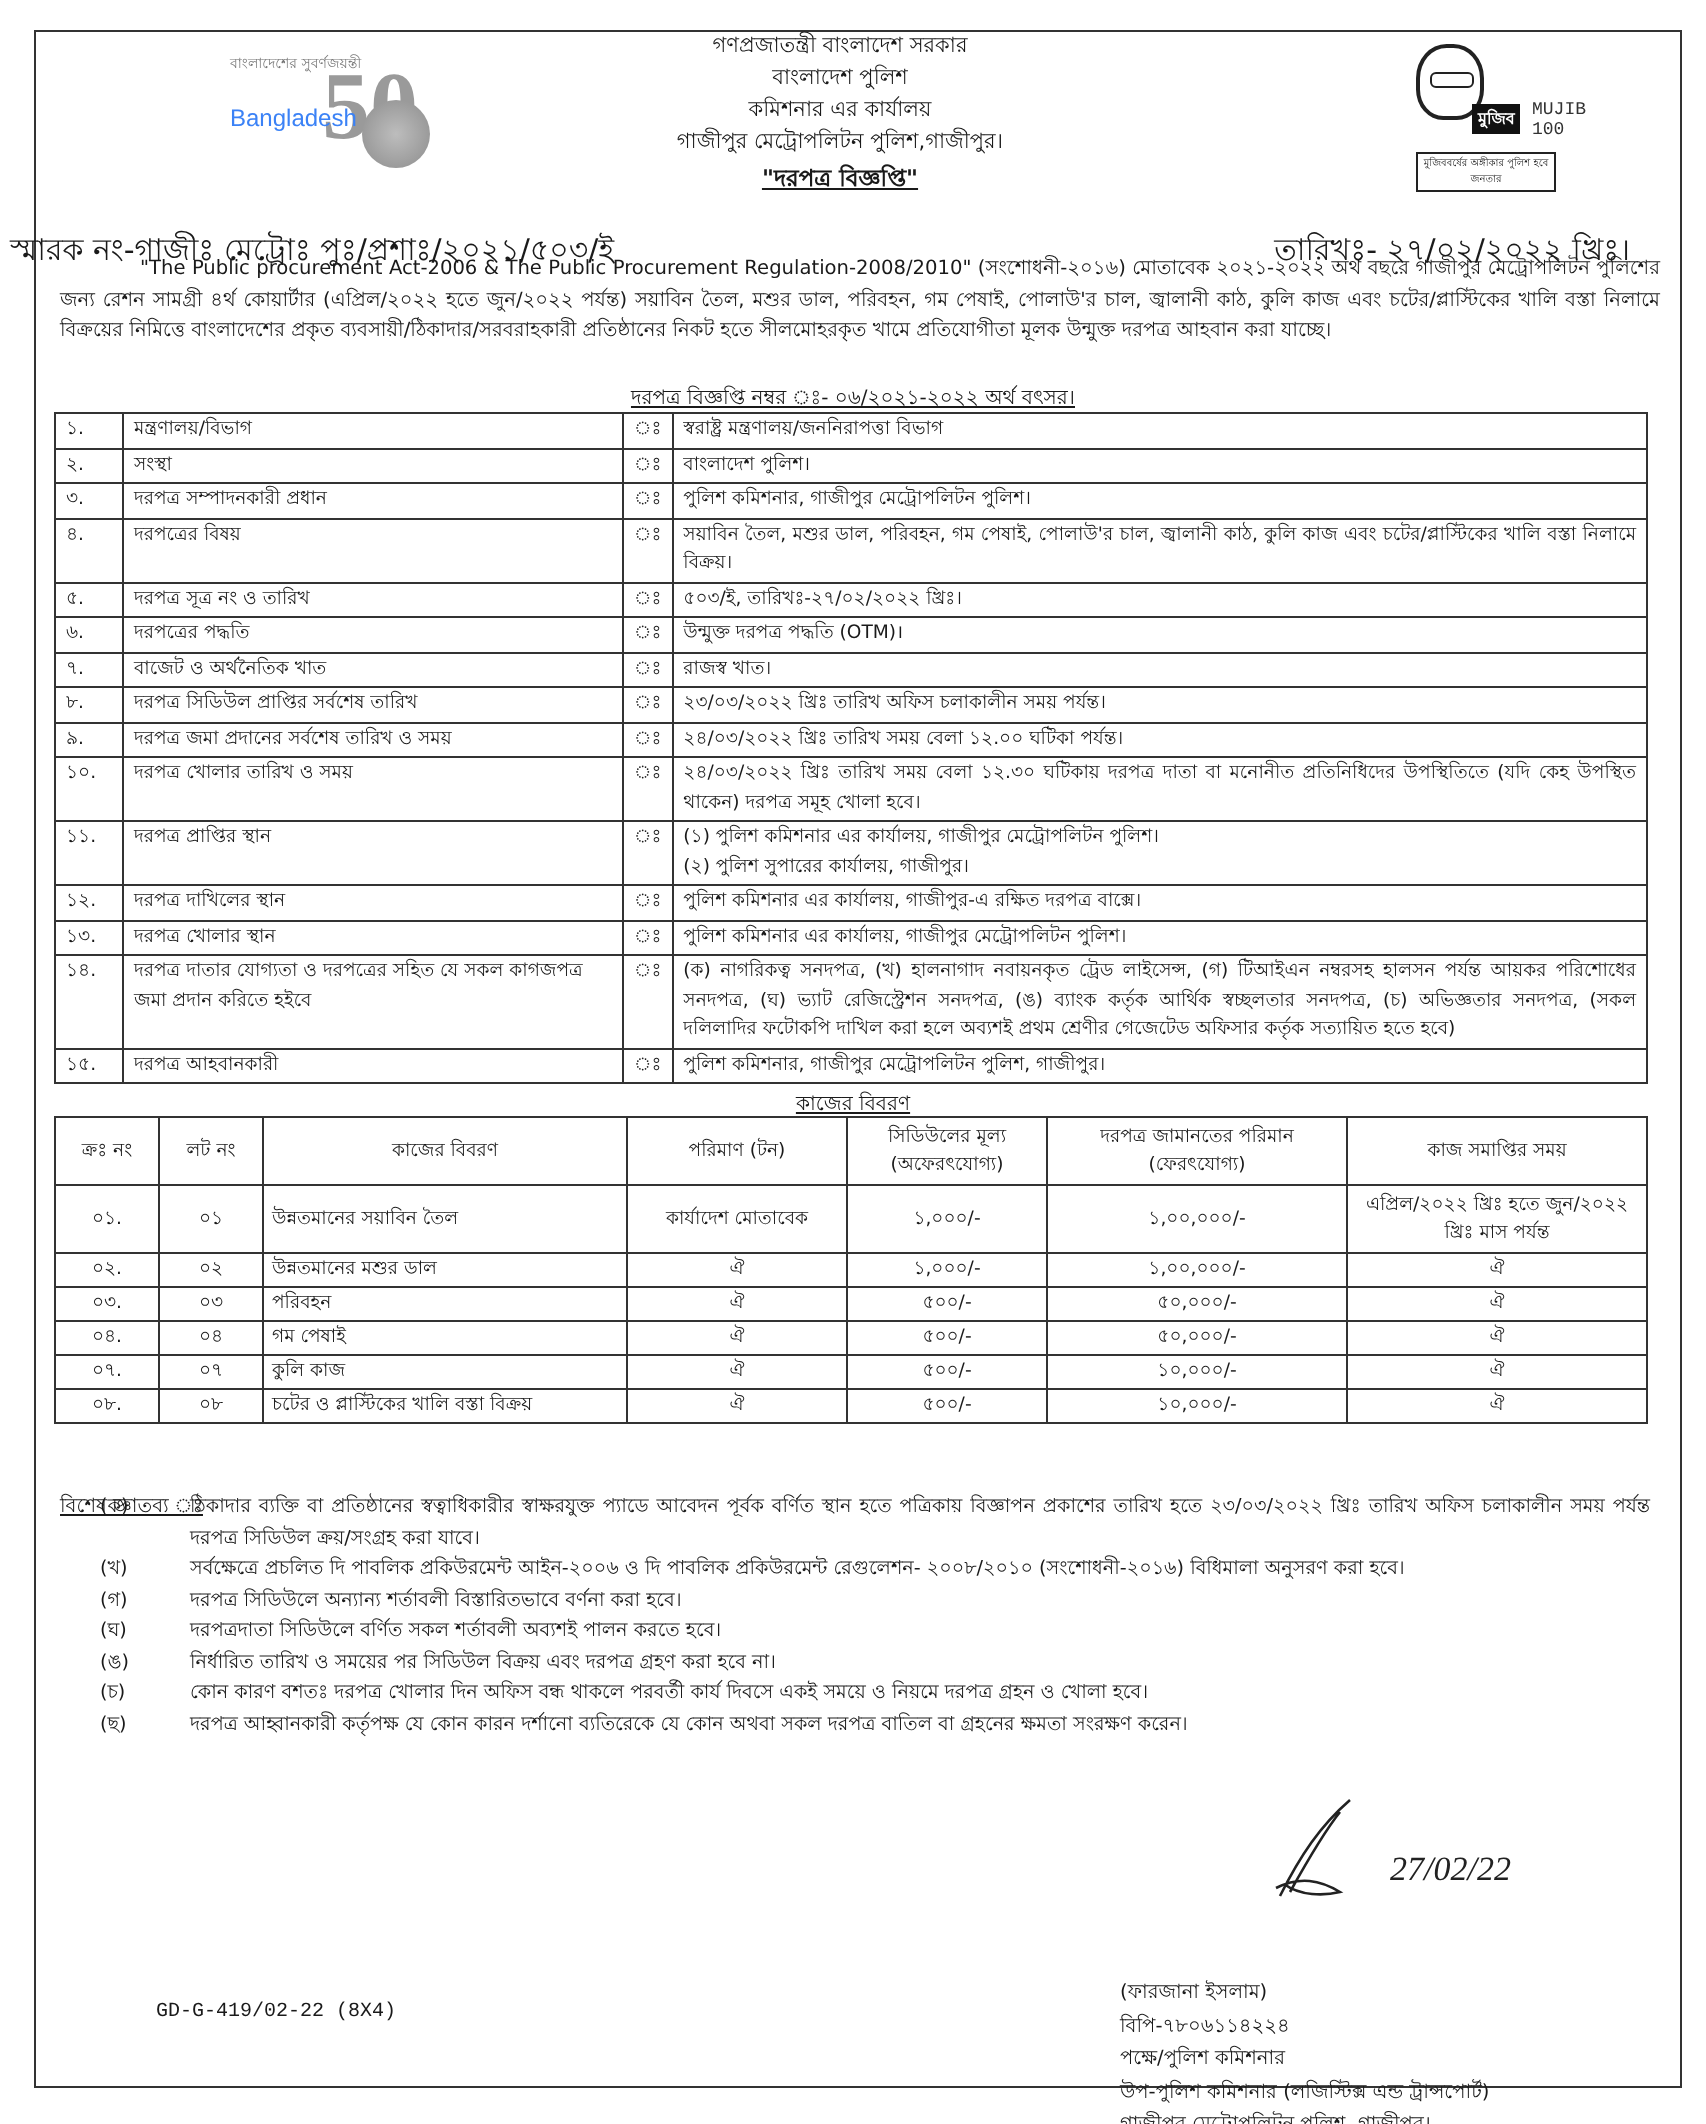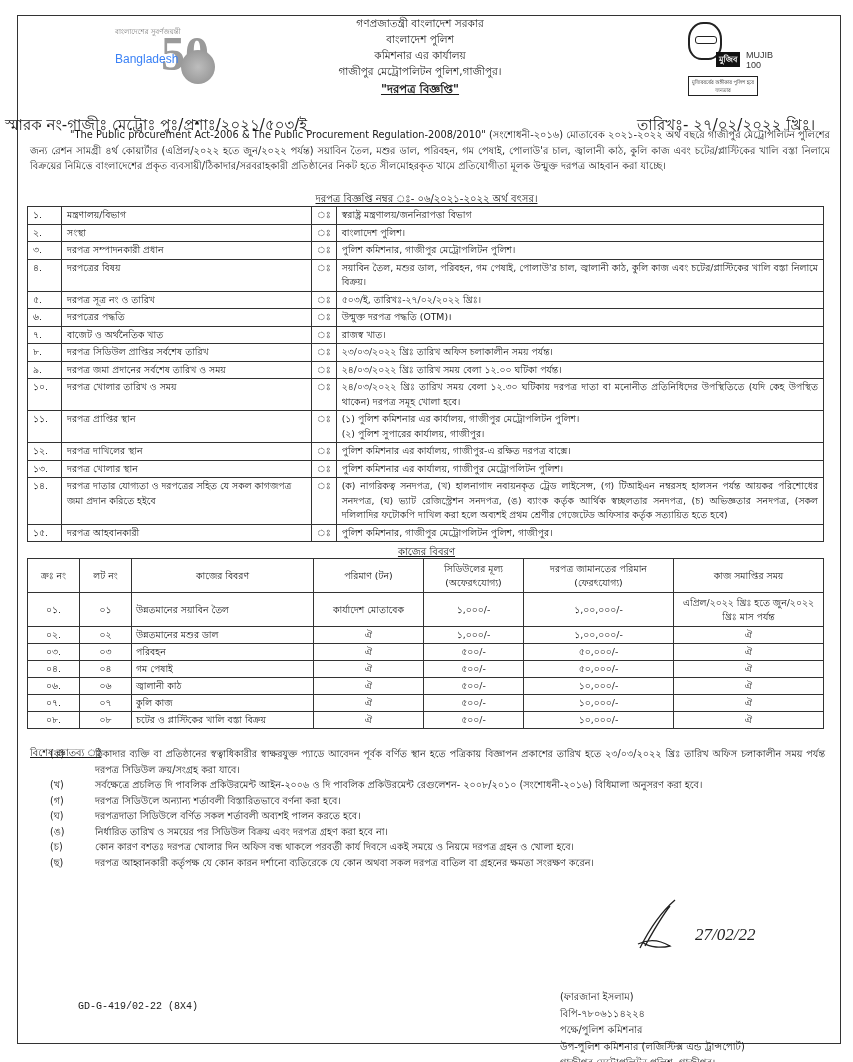--- a/index.html
+++ b/index.html
@@ -9,25 +9,25 @@
       position: absolute; left: 17px; top: 15px; width: 824px; height: 1029px;
       border: 1.5px solid #333;
     }
     .header-center { position: absolute; left: 230px; top: 15px; width: 380px; text-align: center; font-size: 10.5px; line-height: 16px; }
     .header-center .title { font-weight: bold; text-decoration: underline; font-size: 11.5px; margin-top: 2px; }
     .logo-left { position: absolute; left: 115px; top: 20px; width: 100px; height: 70px; }
     .logo-left .txt { position: absolute; left: 0; top: 8px; font-size: 7px; color: #777; line-height: 9px; }
     .logo-left .bd { position: absolute; left: 0; top: 32px; font-size: 12px; color: #3b82f6; font-family: "Liberation Sans", sans-serif; }
     .logo-left .fifty { position: absolute; left: 46px; top: 6px; font-size: 48px; color: #9a9a9a; font-family: "Liberation Serif", serif; font-weight: bold; }
     .logo-left .circle { position: absolute; left: 66px; top: 30px; width: 34px; height: 34px; border-radius: 50%; background: radial-gradient(circle at 50% 50%, #bdbdbd, #8c8c8c); }
-    .logo-right { position: absolute; left: 680px; top: 20px; width: 90px; height: 80px; }
+    .logo-right { position: absolute; left: 700px; top: 20px; width: 90px; height: 80px; }
     .logo-right .face { position: absolute; left: 8px; top: 2px; width: 34px; height: 38px; border-radius: 45% 45% 40% 40%; border: 2px solid #222; background: #fff; }
     .logo-right .face::before { content: ""; position: absolute; left: 5px; top: 12px; width: 20px; height: 6px; border: 1.5px solid #222; border-radius: 3px; }
     .logo-right .brand { position: absolute; left: 36px; top: 32px; background: #111; color: #fff; font-size: 8px; padding: 1px 3px; font-weight: bold; }
-    .logo-right .mujib { position: absolute; left: 66px; top: 30px; font-size: 9px; color: #333; font-family: Liberation Sans, sans-serif; }
+    .logo-right .mujib { position: absolute; left: 66px; top: 30px; font-size: 9px; color: #333; font-family: Liberation Mono, monospace; }
     .logo-right .box { position: absolute; left: 8px; top: 56px; width: 70px; height: 20px; border: 1px solid #222; font-size: 5px; line-height: 8px; text-align: center; padding-top: 1px; }
     .ref-row { position: absolute; left: 5px; top: 113px; width: 830px; font-size: 15px; }
     .ref-row .date { position: absolute; right: 20px; top: 0; }
     .intro { position: absolute; left: 30px; top: 127px; width: 800px; font-size: 9.8px; line-height: 15.5px; text-align: justify; text-indent: 40px; }
     .notice-no { position: absolute; left: 0; top: 191px; width: 853px; text-align: center; font-size: 10px; text-decoration: underline; }
     table { border-collapse: collapse; }
     .info-table { position: absolute; left: 27px; top: 206px; width: 797px; font-size: 9.3px; }
     .info-table td { border: 1px solid #333; padding: 1px 5px; vertical-align: top; line-height: 14.5px; }
     .info-table td.sl { width: 34px; }
     .info-table td.label { width: 250px; }
@@ -227,29 +227,20 @@
     <tr>
       <td>০৪.</td>
       <td>০৪</td>
       <td class="desc">গম পেষাই</td>
       <td>ঐ</td>
       <td>৫০০/-</td>
       <td>৫০,০০০/-</td>
       <td>ঐ</td>
     </tr>
     <tr>
-      <td>০৬.</td>
-      <td>০৬</td>
-      <td class="desc">জ্বালানী কাঠ</td>
-      <td>ঐ</td>
-      <td>৫০০/-</td>
-      <td>১০,০০০/-</td>
-      <td>ঐ</td>
-    </tr>
-    <tr>
       <td>০৭.</td>
       <td>০৭</td>
       <td class="desc">কুলি কাজ</td>
       <td>ঐ</td>
       <td>৫০০/-</td>
       <td>১০,০০০/-</td>
       <td>ঐ</td>
     </tr>
     <tr>
       <td>০৮.</td>

